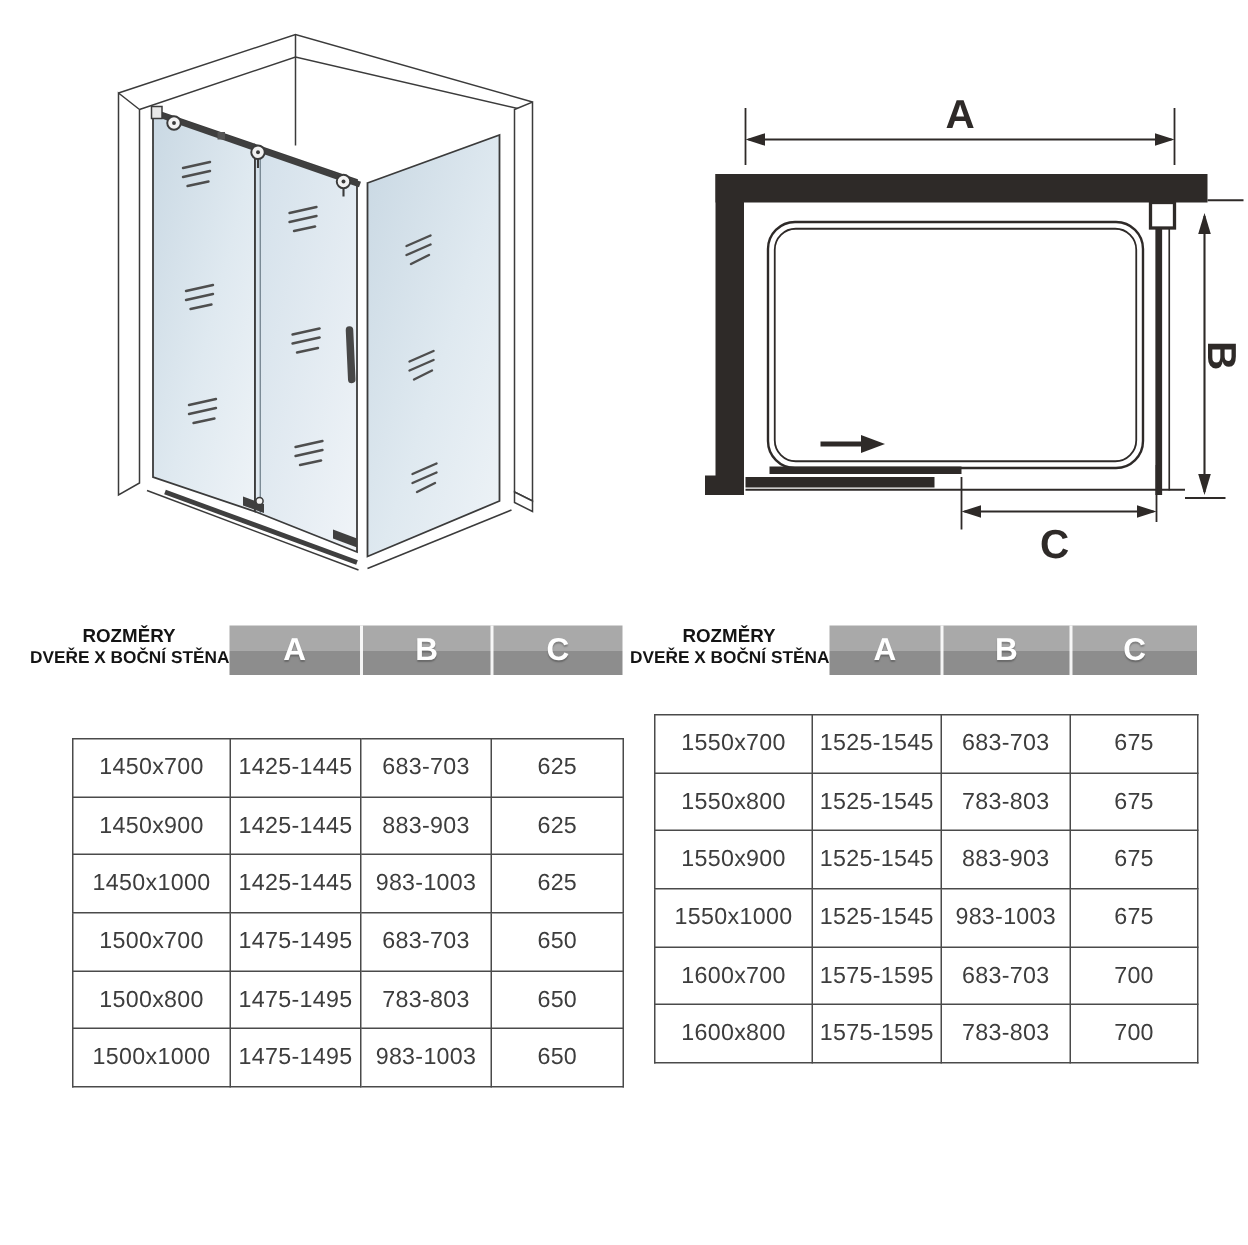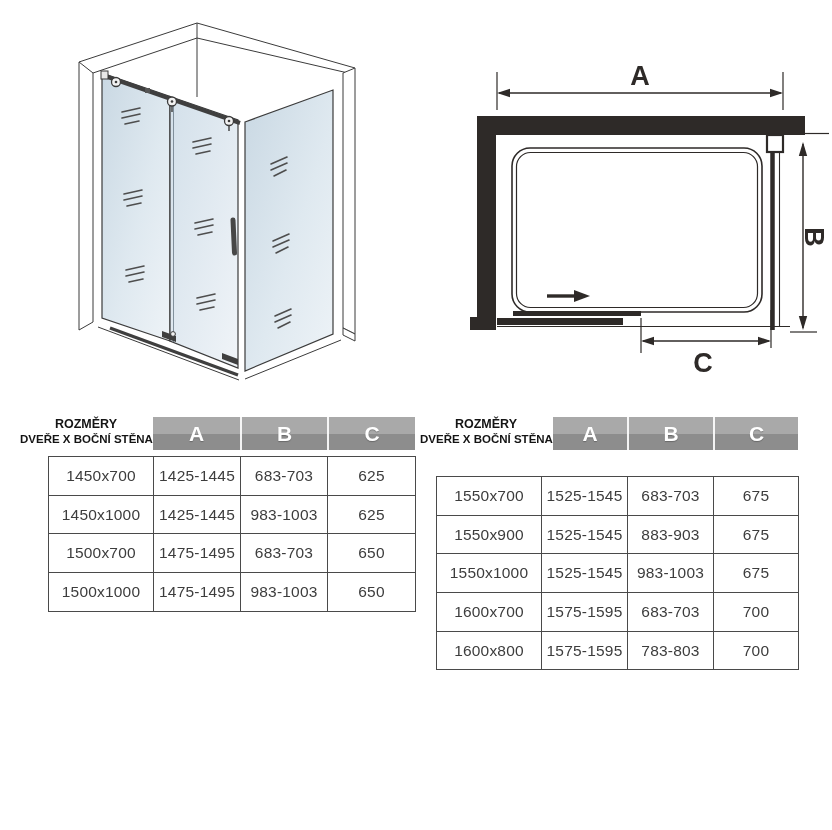--- a/index.html
+++ b/index.html
@@ -185,44 +185,56 @@
   <div class="tbl-label" style="left:20px; top:417px; width:132px;">
     <div style="font-size:12.5px;">ROZMĚRY</div>
     <div>DVEŘE X BOČNÍ STĚNA</div>
   </div>
   <div class="gray-bar" style="left:153px; top:417px; width:262px;">
     <div class="gray-cell" style="width:87px;">A</div>
     <div class="gray-cell" style="width:85px;">B</div>
     <div class="gray-cell" style="width:86px;">C</div>
   </div>
 
-  <table class="spec" style="left:48px; top:456px; width:367px;">
+  <table class="spec" style="left:48px; top:492px; width:367px;">
     <colgroup>
         <col style="width:105px">
         <col style="width:87px">
         <col style="width:87px">
         <col style="width:88px">
       </colgroup>
     <tbody>
       <tr>
         <td>1450x700</td>
         <td>1425-1445</td>
         <td>683-703</td>
         <td>625</td>
       </tr>
       <tr>
+        <td>1450x900</td>
+        <td>1425-1445</td>
+        <td>883-903</td>
+        <td>625</td>
+      </tr>
+      <tr>
         <td>1450x1000</td>
         <td>1425-1445</td>
         <td>983-1003</td>
         <td>625</td>
       </tr>
       <tr>
         <td>1500x700</td>
         <td>1475-1495</td>
         <td>683-703</td>
+        <td>650</td>
+      </tr>
+      <tr>
+        <td>1500x800</td>
+        <td>1475-1495</td>
+        <td>783-803</td>
         <td>650</td>
       </tr>
       <tr>
         <td>1500x1000</td>
         <td>1475-1495</td>
         <td>983-1003</td>
         <td>650</td>
       </tr>
     </tbody>
   </table>
@@ -245,20 +257,26 @@
         <col style="width:85px">
       </colgroup>
     <tbody>
       <tr>
         <td>1550x700</td>
         <td>1525-1545</td>
         <td>683-703</td>
         <td>675</td>
       </tr>
       <tr>
+        <td>1550x800</td>
+        <td>1525-1545</td>
+        <td>783-803</td>
+        <td>675</td>
+      </tr>
+      <tr>
         <td>1550x900</td>
         <td>1525-1545</td>
         <td>883-903</td>
         <td>675</td>
       </tr>
       <tr>
         <td>1550x1000</td>
         <td>1525-1545</td>
         <td>983-1003</td>
         <td>675</td>

